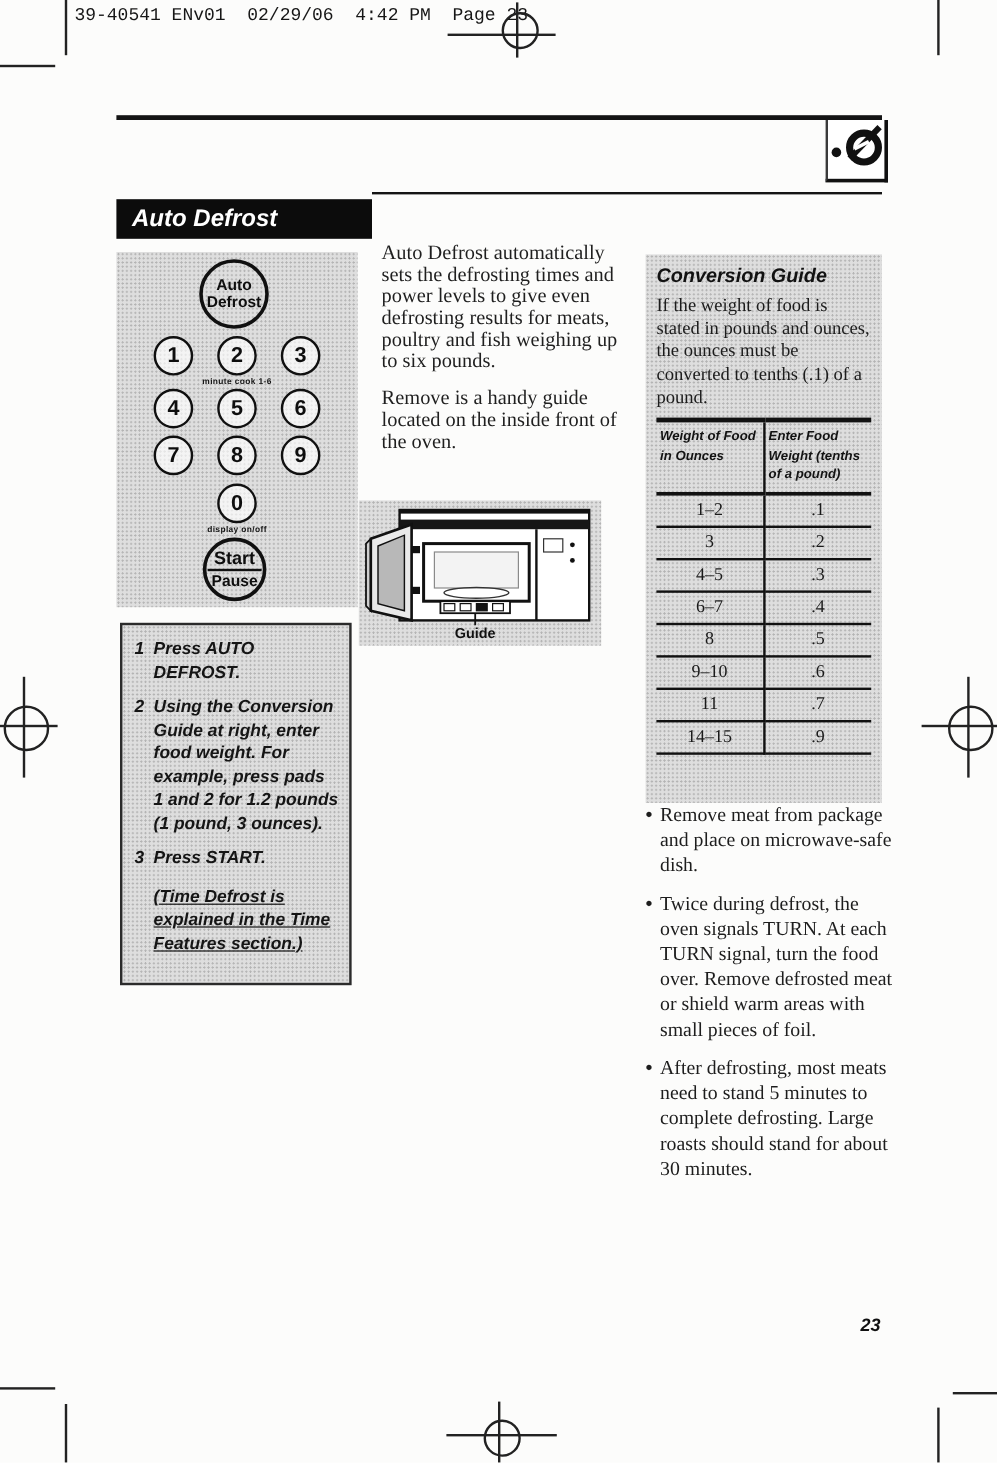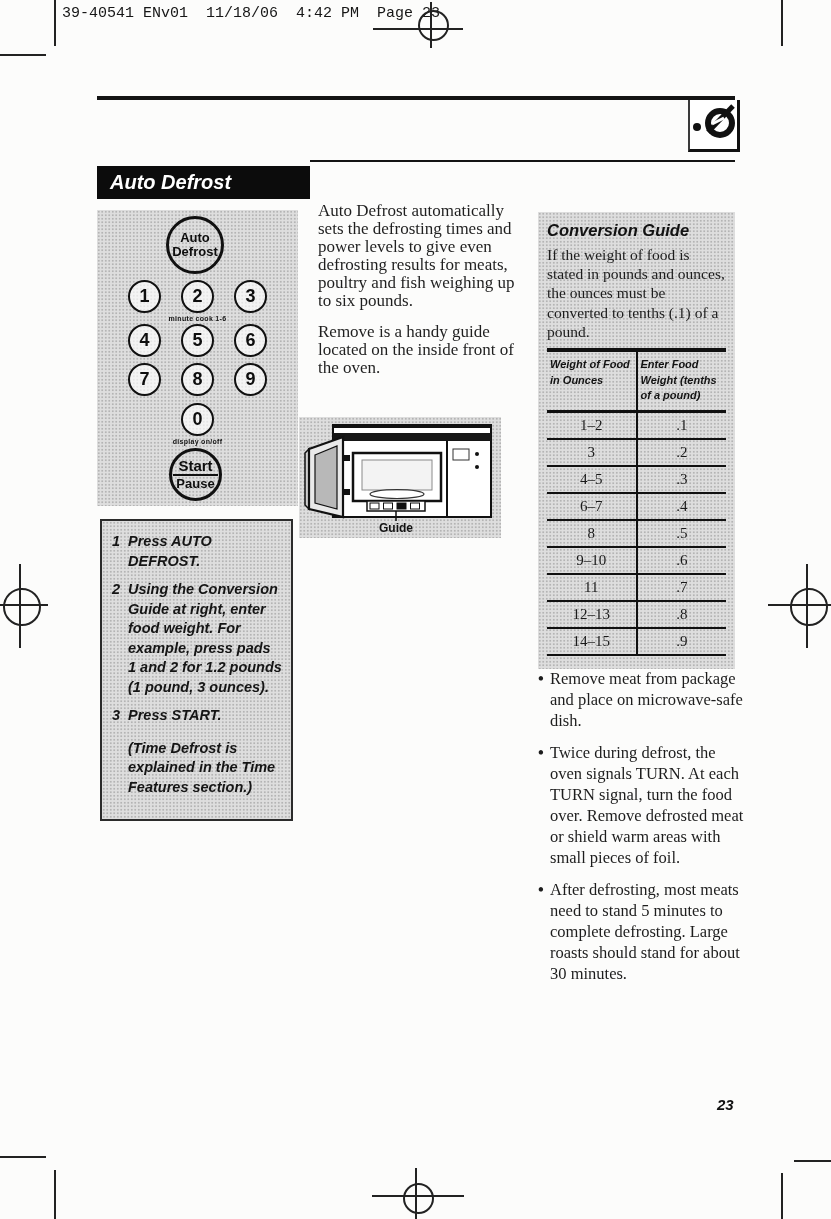--- a/index.html
+++ b/index.html
@@ -37,21 +37,21 @@
   .intro{position:absolute;left:318px;top:202px;width:206px;font-size:17px;line-height:18px;color:#1f1f1f;}
   .intro p{margin:0 0 13px 0;}
   .figure{position:absolute;left:299px;top:417px;width:202px;height:121px;}
   .steps{position:absolute;left:100px;top:519px;width:193px;height:302px;border:2.5px solid #2b2b2b;
         box-sizing:border-box;padding:11px 9px 0 10px;overflow:hidden;
         font-family:"Liberation Sans", sans-serif;font-style:italic;font-weight:700;
         font-size:14.5px;line-height:19.5px;color:#151515;}
   .step{display:flex;margin-bottom:9px;}
   .step-num{flex:none;width:16px;}
   .step-text{flex:1;}
-  .steps-note{margin-left:16px;margin-top:13px;}
+  .steps-note{margin-left:16px;margin-top:13px;text-decoration:underline;}
   .cg{position:absolute;left:538px;top:212px;width:197px;height:457px;box-sizing:border-box;
         padding:8px 9px 0 9px;overflow:hidden;}
   .cg-title{font-family:"Liberation Sans", sans-serif;font-style:italic;font-weight:700;
         font-size:16.5px;line-height:21px;color:#121212;}
   .cg-intro{font-size:15.5px;line-height:19.2px;margin-top:4px;color:#1c1c1c;}
   table.cg-table{width:100%;border-collapse:collapse;table-layout:fixed;margin-top:7px;}
   .cg-table th{font-family:"Liberation Sans", sans-serif;font-style:italic;font-weight:700;
         font-size:11px;line-height:15.5px;text-align:left;vertical-align:top;
         padding:5px 2px 6px 3px;border-top:4px solid #111;border-bottom:3px solid #111;color:#121212;}
   .cg-table td{font-size:15px;line-height:25px;height:25px;text-align:center;
@@ -62,21 +62,21 @@
   .bullet-marker{flex:none;width:12px;font-weight:700;}
   .bullet-text{flex:1;}
   .page-num{position:absolute;left:717px;top:1096px;font-family:"Liberation Sans", sans-serif;
         font-style:italic;font-weight:700;font-size:15px;color:#101010;}
 </style>
 </head>
 <body>
 
 <div class="page">
 
-  <div class="slug">39-40541 ENv01  11/18/06  4:42 PM  Page 23</div>
+  <div class="slug">39-40541 ENv01  02/29/06  4:42 PM  Page 23</div>
 
   <div class="mark" style="left:54px;top:0;width:2px;height:46px;"></div>
   <div class="mark" style="left:0;top:54px;width:46px;height:2px;"></div>
   <div class="mark" style="left:781px;top:0;width:2px;height:46px;"></div>
   <div class="mark" style="left:0;top:1156px;width:46px;height:2px;"></div>
   <div class="mark" style="left:54px;top:1170px;width:2px;height:49px;"></div>
   <div class="mark" style="left:794px;top:1160px;width:37px;height:2px;"></div>
   <div class="mark" style="left:781px;top:1173px;width:2px;height:46px;"></div>
 
   <div>
@@ -227,24 +227,20 @@
         </tr>
         <tr>
           <td>9–10</td>
           <td>.6</td>
         </tr>
         <tr>
           <td>11</td>
           <td>.7</td>
         </tr>
         <tr>
-          <td>12–13</td>
-          <td>.8</td>
-        </tr>
-        <tr>
           <td>14–15</td>
           <td>.9</td>
         </tr>
       </tbody>
     </table>
   </div>
 
   <div class="bullets">
     <div class="bullet">
       <span class="bullet-marker">•</span>

